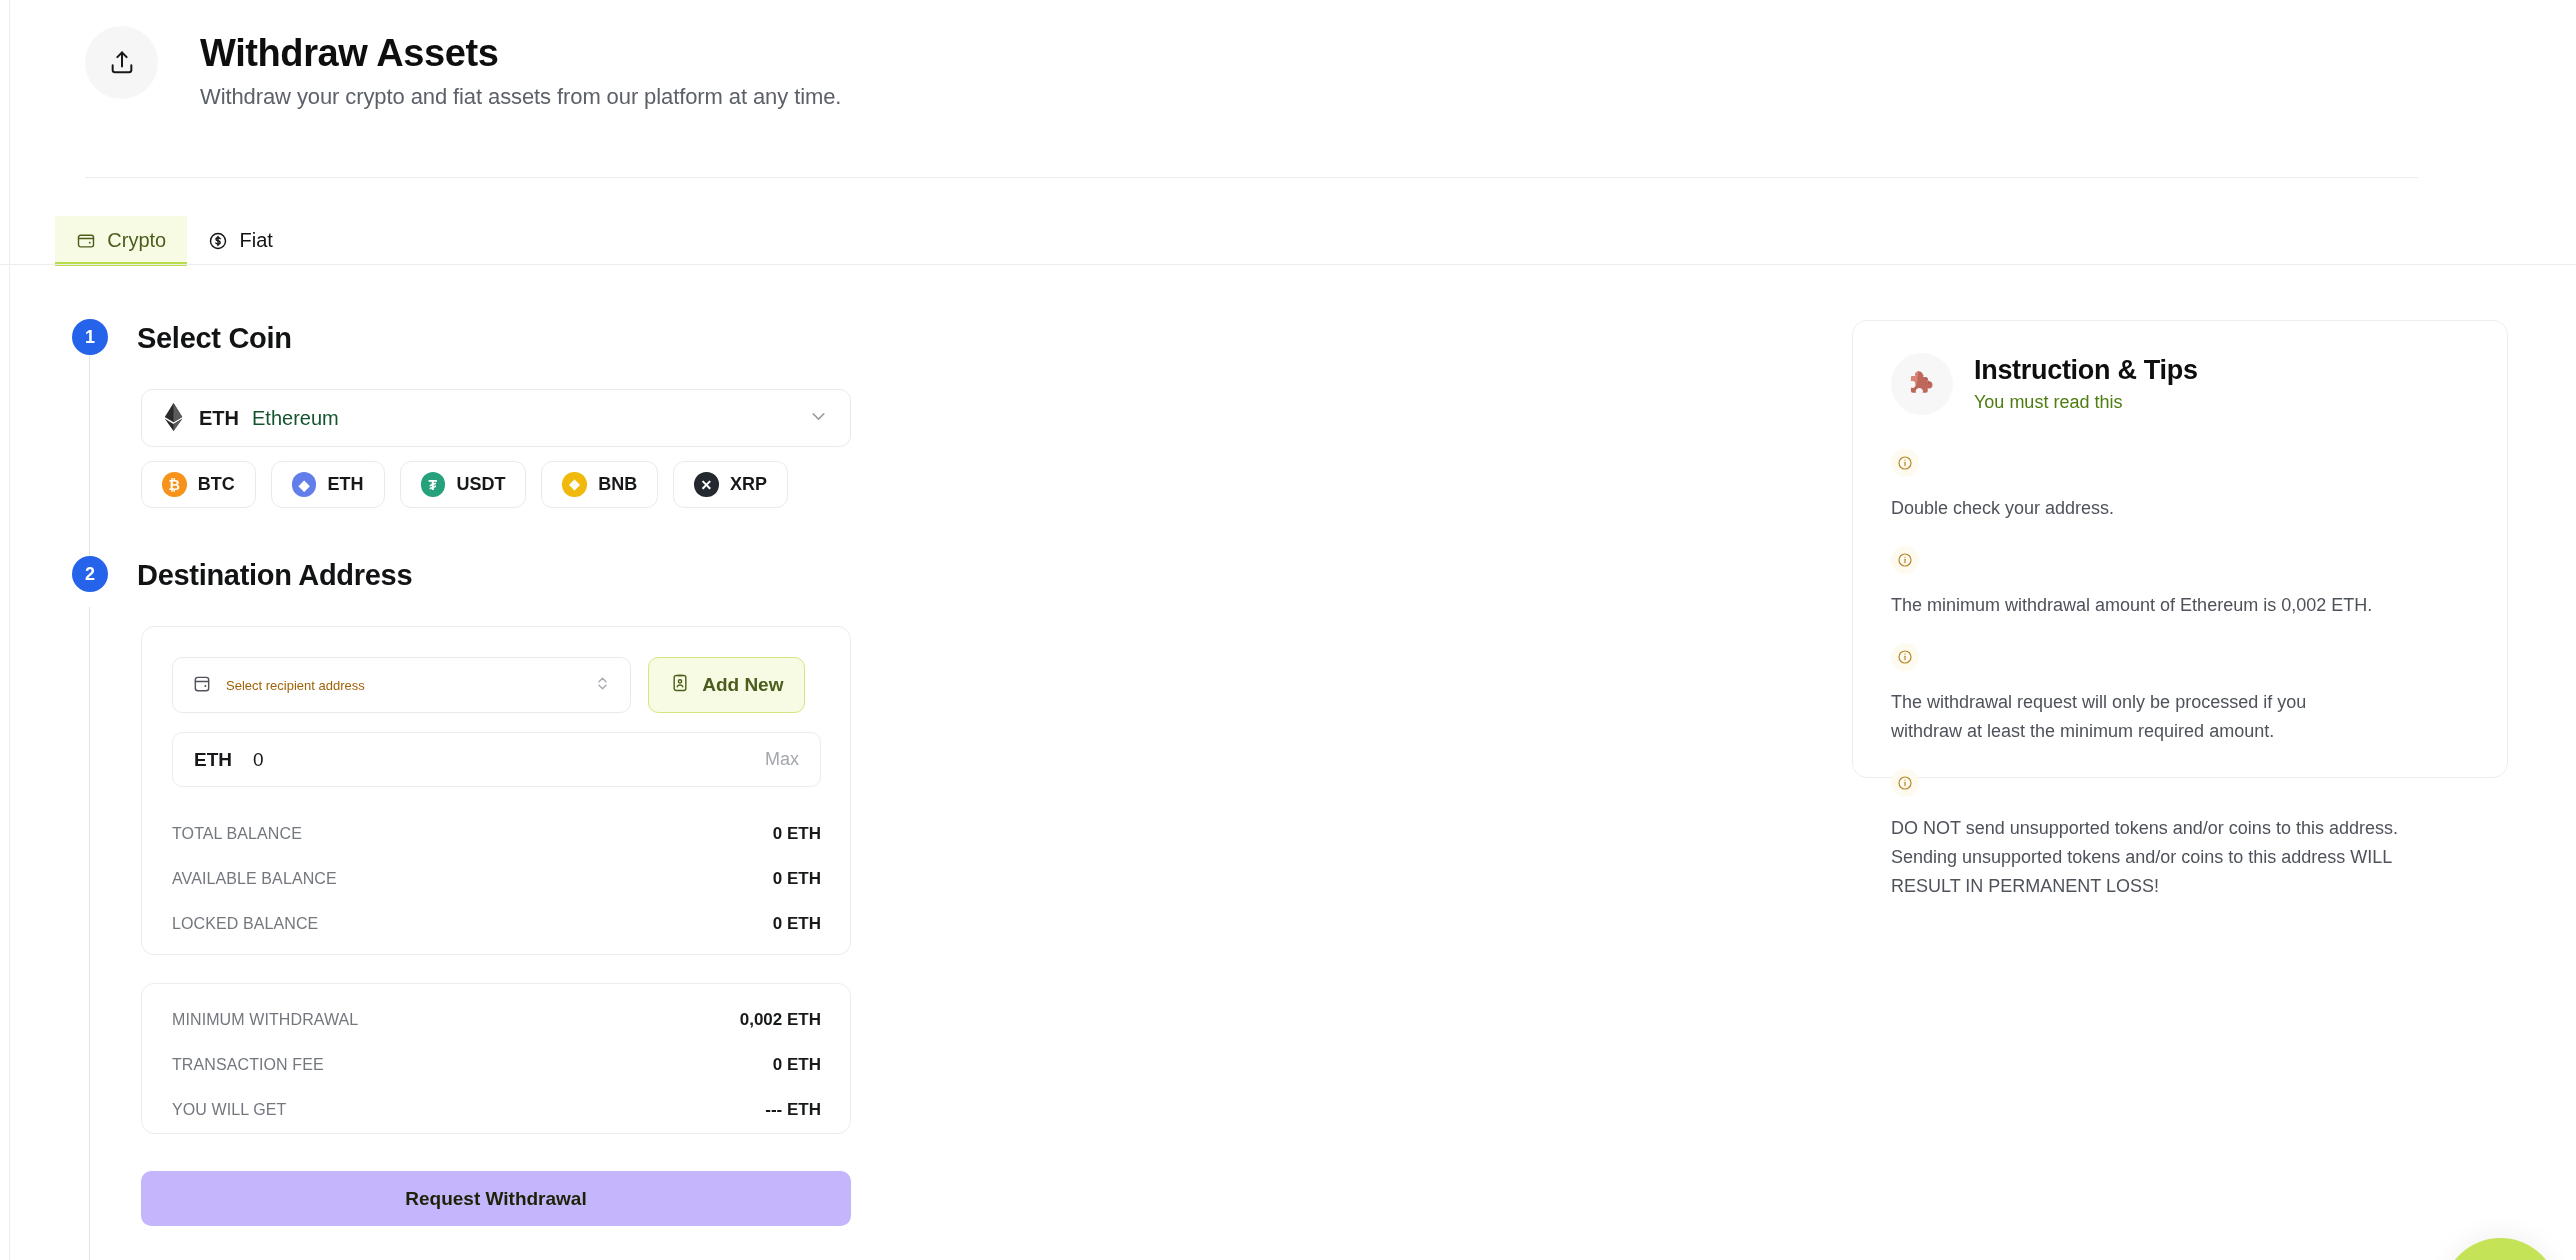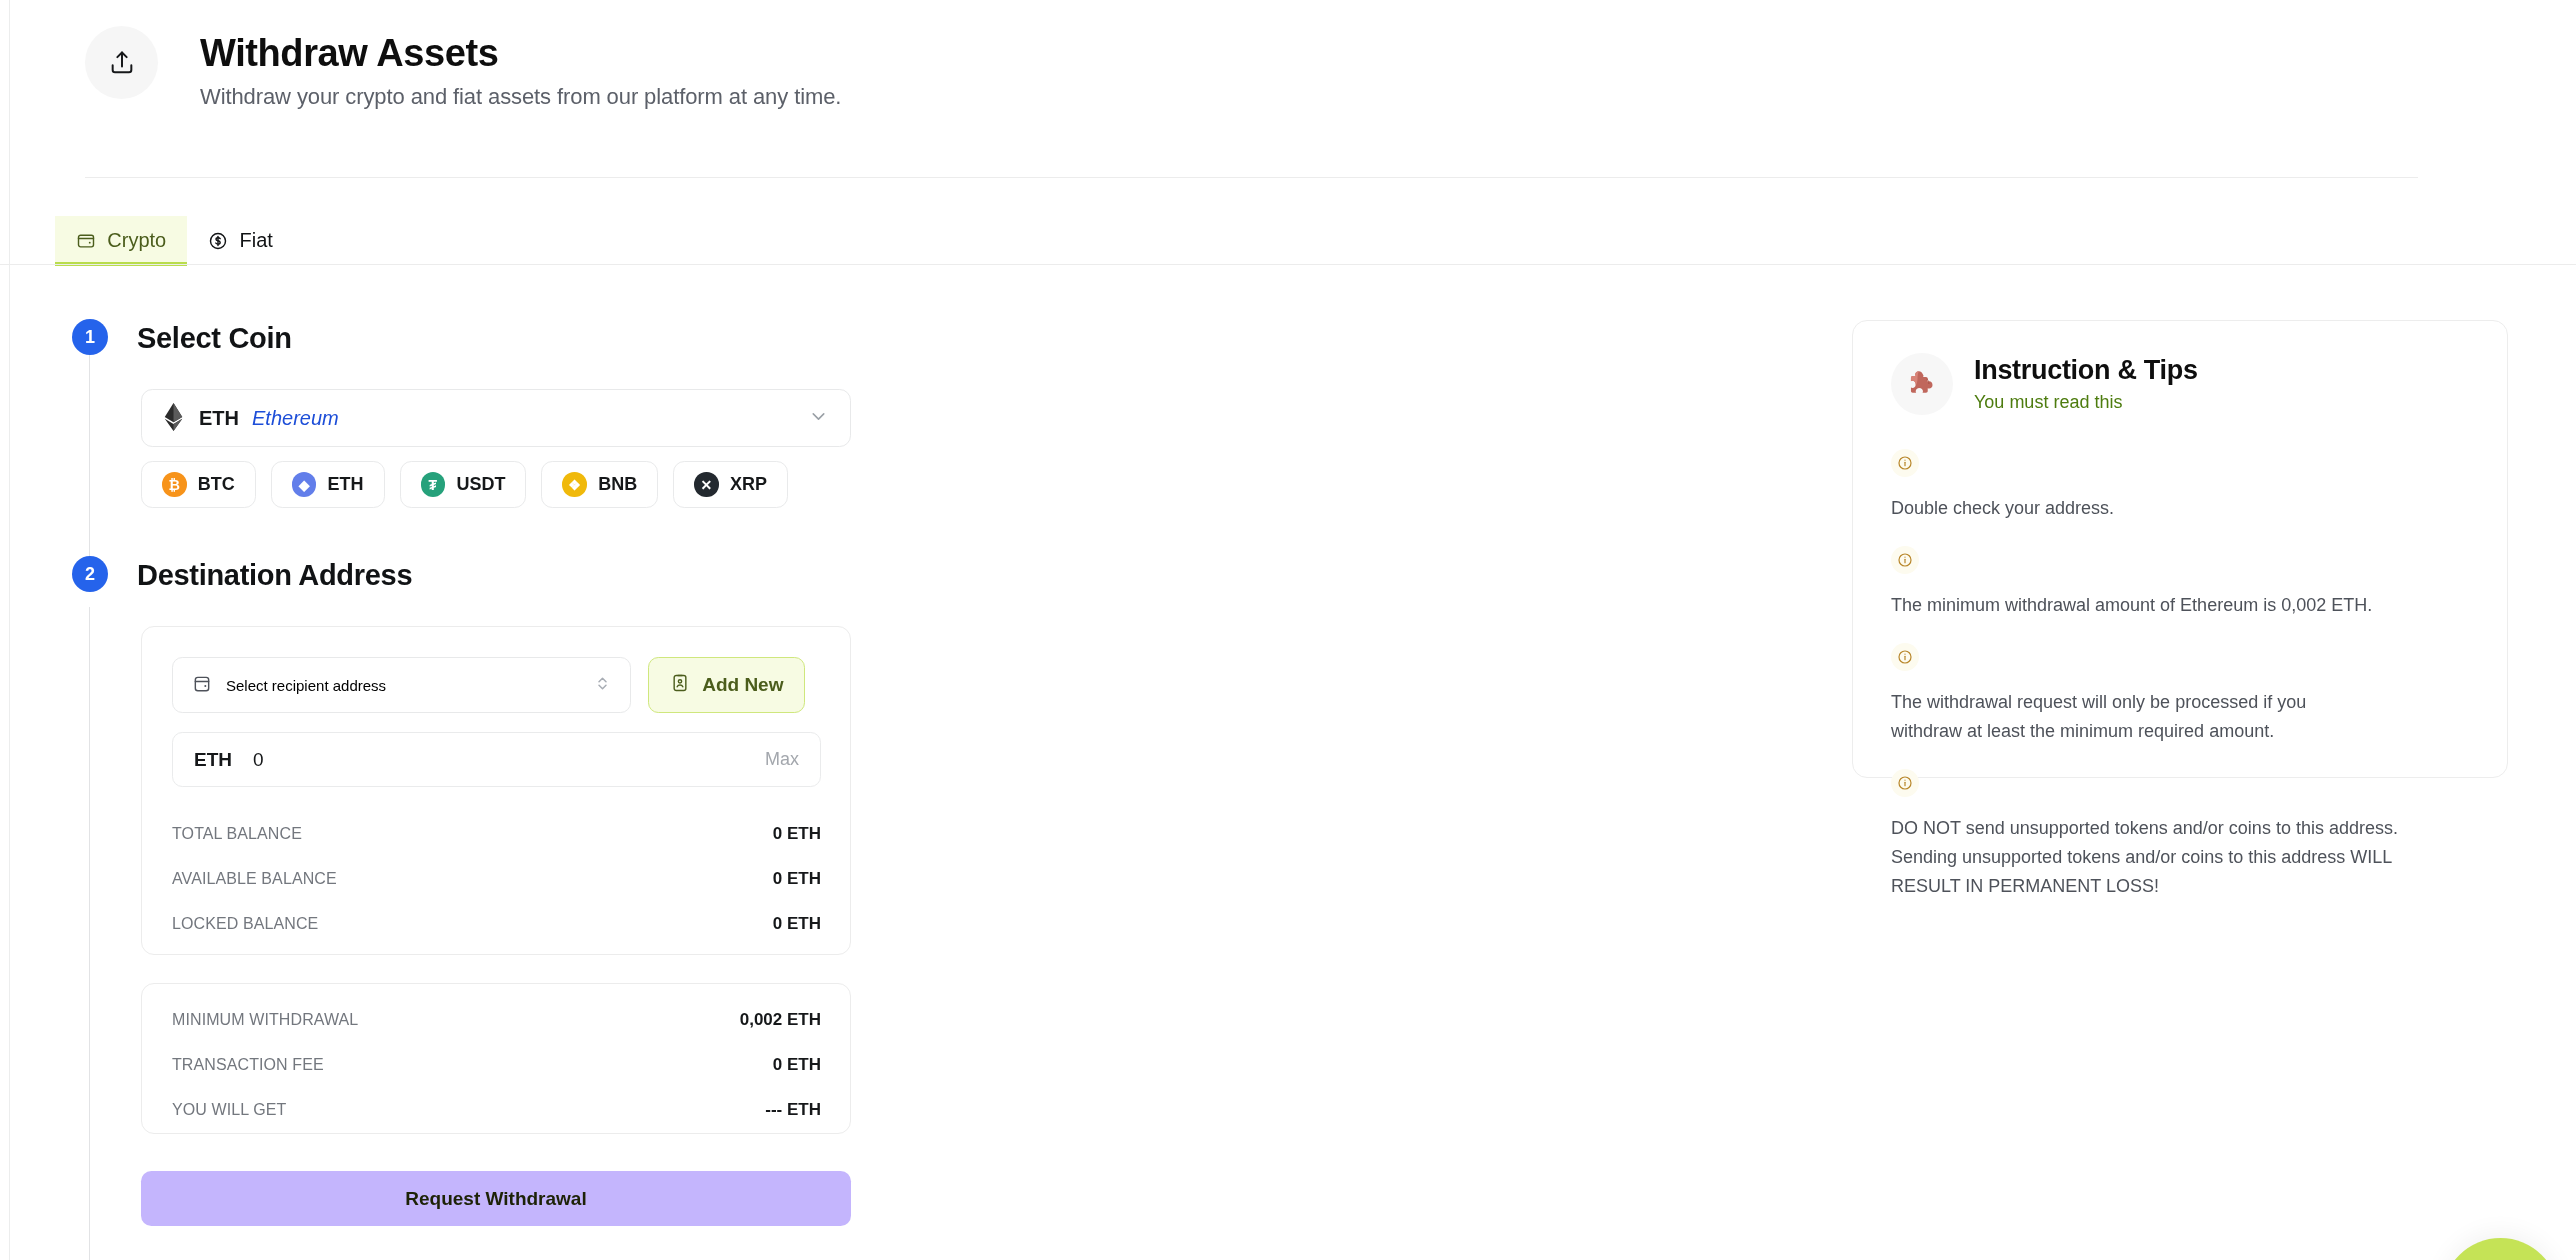--- a/index.html
+++ b/index.html
@@ -168,22 +168,21 @@
   .coin-select .eth-diamond { margin-right: 15px; flex: 0 0 auto; }
   .coin-sym {
     font-size: 20px;
     font-weight: 700;
     color: #16181a;
     margin-right: 13px;
   }
   .coin-name {
     font-size: 20px;
     font-weight: 400;
-    color: #1d4ed8;
-    font-style: italic;
+    color: #14532d;
   }
   .coin-chevron { margin-left: auto; }
 
   
   .coin-chips {
     position: absolute;
     left: 141px;
     top: 461px;
     display: flex;
     gap: 15px;
@@ -241,22 +240,22 @@
     height: 56px;
     border: 0.9px solid #e8e9ea;
     border-radius: 10.3px;
     display: flex;
     align-items: center;
     padding: 0 19px;
     cursor: pointer;
     background: #fff;
   }
   .recipient-label {
-    font-size: 15px;
-    color: #000000;
+    font-size: 13px;
+    color: #a16207;
     margin-left: 14px;
   }
   .recipient-stepper { margin-left: auto; }
 
   .add-new-btn {
     height: 56px;
     padding: 0 21px;
     display: flex;
     align-items: center;
     gap: 12.2px;

